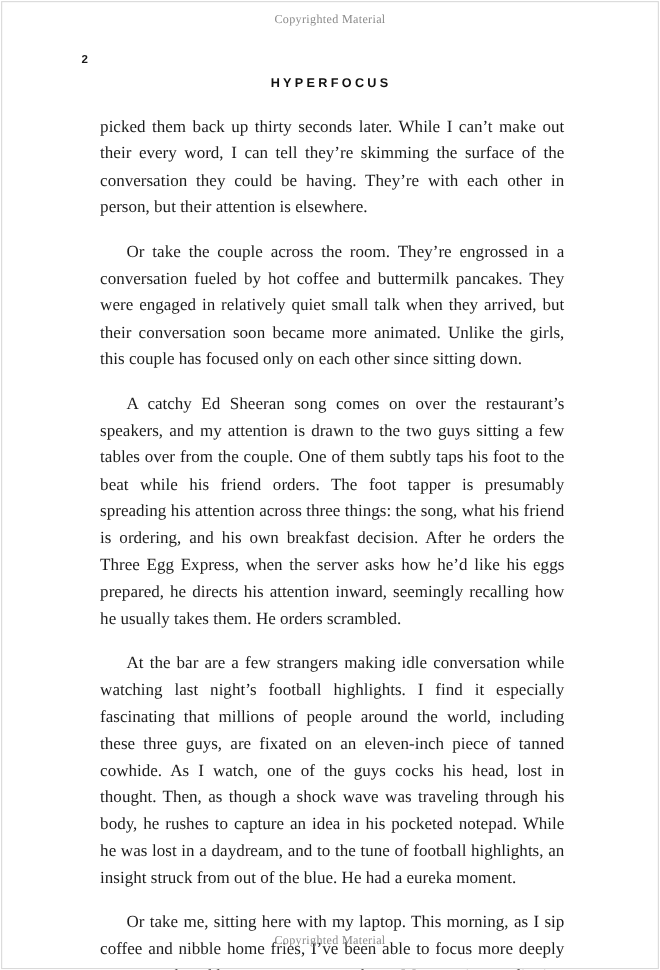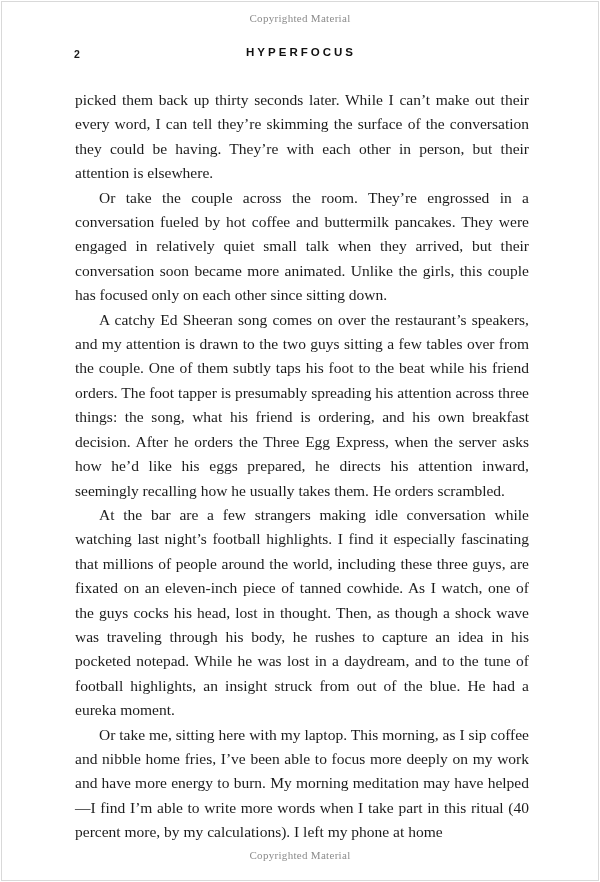--- a/index.html
+++ b/index.html
@@ -52,33 +52,34 @@
   .book-title {
     position: absolute;
     left: 0;
     right: 0;
     text-align: center;
     font-family: "Liberation Sans", "DejaVu Sans", sans-serif;
     font-size: 11.5px;
     font-weight: 700;
     letter-spacing: 3px;
     color: #101010;
+    margin-top: 24px;
   }
   .body-text {
     position: absolute;
     top: 88px;
     left: 75px;
     width: 454px;
     color: #1c1c1c;
     font-size: 15.5px;
     line-height: 24.4px;
     text-align: justify;
   }
   .body-text p {
-    margin: 0;
+    margin: 16px;
     text-indent: 24px;
   }
   .body-text p.noindent {
     text-indent: 0;
   }
 </style>
 </head>
 <body>
 
 <div class="canvas">

